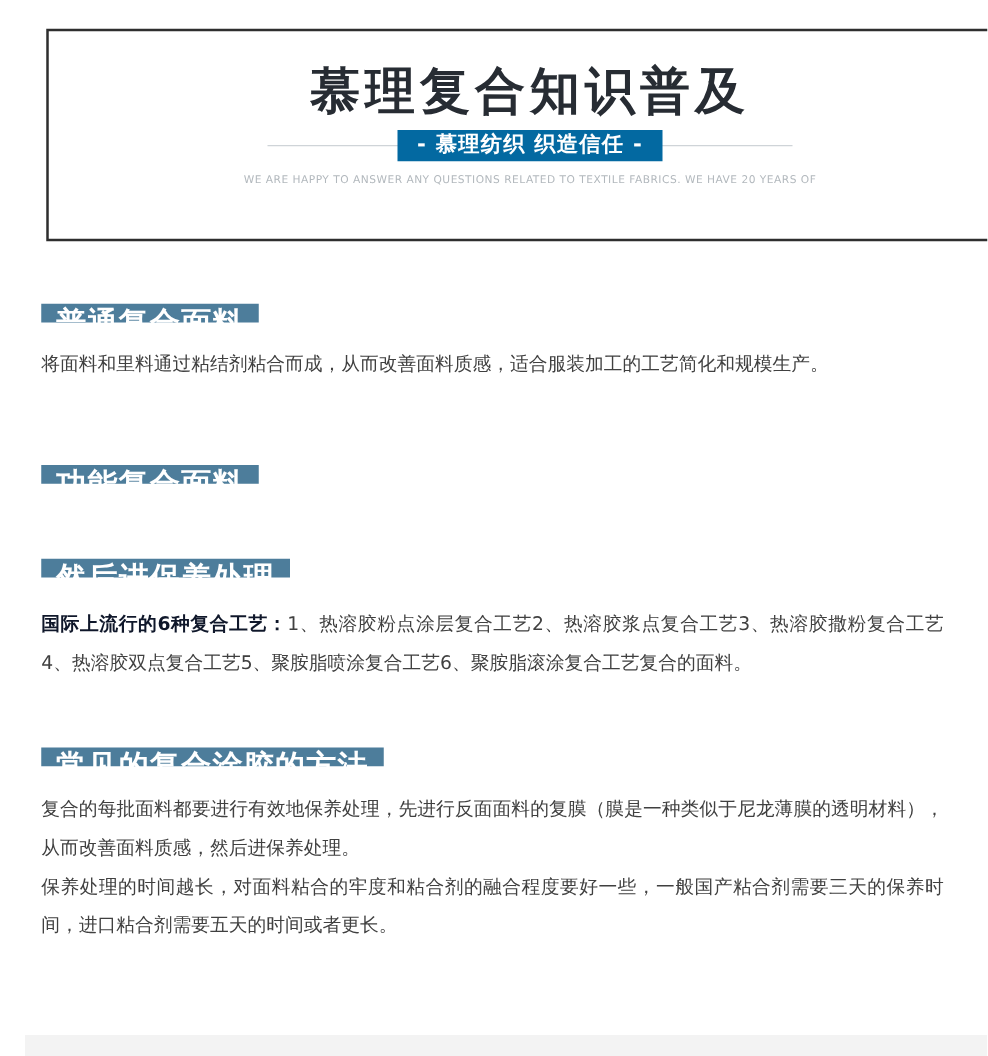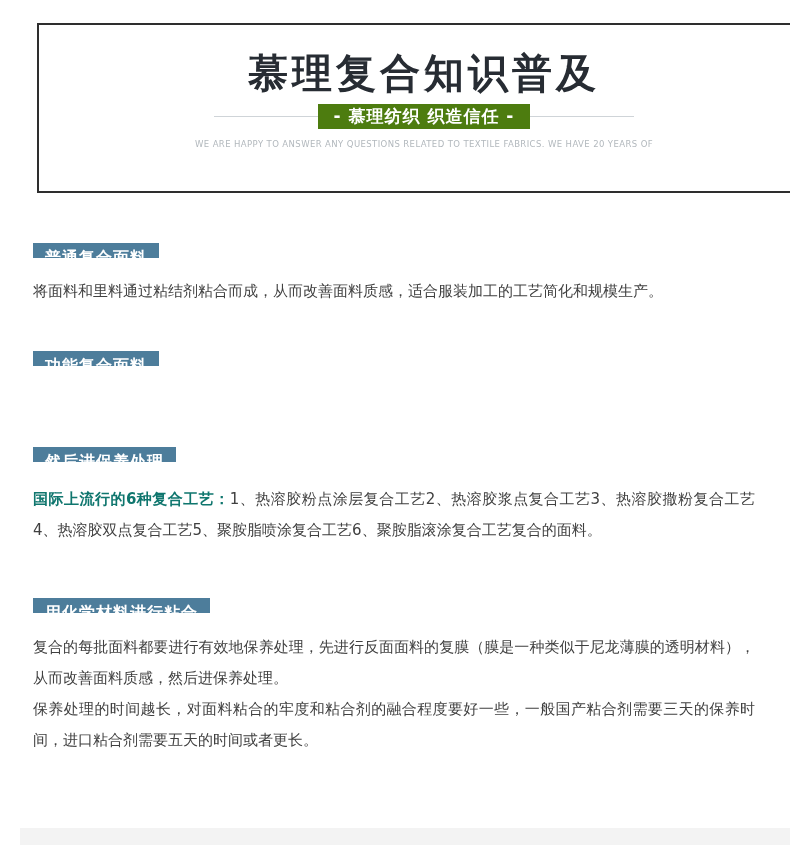--- a/index.html
+++ b/index.html
@@ -39,21 +39,21 @@
   .divider-line {
     position: absolute;
     left: 50%; top: 12px;
     width: 420px;
     margin-left: -210px;
     border-top: 1px solid #cfd4d8;
   }
   .hero-badge {
     position: relative;
     display: inline-block;
-    background: #4d7c0f;
+    background: #0369a1;
     color: #ffffff;
     font-size: 17px;
     font-weight: bold;
     line-height: 25px;
     padding: 0 16px;
     letter-spacing: 1px;
   }
   .tagline {
     color: #b2b8bd;
     font-size: 8.5px;
@@ -64,43 +64,43 @@
 
   
   .sec-badge {
     position: absolute;
     left: 33px;
     display: inline-block;
     background: #4d7d9b;
     color: #ffffff;
     font-family: "DejaVu Serif", "Liberation Serif", serif;
     font-weight: bold;
-    font-size: 16px;
+    font-size: 24px;
     line-height: 29px;
     height: 15px;
     padding: 0 12px;
     letter-spacing: 1px;
     white-space: nowrap;
   }
   .sec-text {
     position: absolute;
     left: 33px;
     width: 722px;
     font-size: 15px;
     line-height: 31px;
     color: #404040;
     text-align: justify;
   }
   .sec-text .lead {
     font-weight: bold;
-    color: #0f766e;
+    color: #0f172a;
   }
   .badge-1 { top: 243px; }
   .text-1  { top: 276px; }
-  .badge-2 { top: 351px; }
+  .badge-2 { top: 372px; }
   .text-2  { top: 386px; }
   .badge-3 { top: 447px; }
   .text-3  { top: 484px; }
   .badge-4 { top: 598px; }
   .text-4  { top: 632px; }
 
   .bottom-band {
     position: absolute;
     left: 20px; top: 828px;
     width: 770px; height: 17px;
@@ -126,21 +126,21 @@
     <p>将面料和里料通过粘结剂粘合而成，从而改善面料质感，适合服装加工的工艺简化和规模生产。</p>
   </div>
 
   <span class="sec-badge badge-2">功能复合面料</span>
 
   <span class="sec-badge badge-3">然后进保养处理</span>
   <div class="sec-text text-3">
     <p><strong class="lead">国际上流行的6种复合工艺：</strong><span>1、热溶胶粉点涂层复合工艺2、热溶胶浆点复合工艺3、热溶胶撒粉复合工艺4、热溶胶双点复合工艺5、聚胺脂喷涂复合工艺6、聚胺脂滚涂复合工艺复合的面料。</span></p>
   </div>
 
-  <span class="sec-badge badge-4">用化学材料进行粘合</span>
+  <span class="sec-badge badge-4">常见的复合涂胶的方法</span>
   <div class="sec-text text-4">
     <p>复合的每批面料都要进行有效地保养处理，先进行反面面料的复膜（膜是一种类似于尼龙薄膜的透明材料），从而改善面料质感，然后进保养处理。</p>
     <p>保养处理的时间越长，对面料粘合的牢度和粘合剂的融合程度要好一些，一般国产粘合剂需要三天的保养时间，进口粘合剂需要五天的时间或者更长。</p>
   </div>
 
   <div class="bottom-band"></div>
 
 </div>
 
 </body></html>

